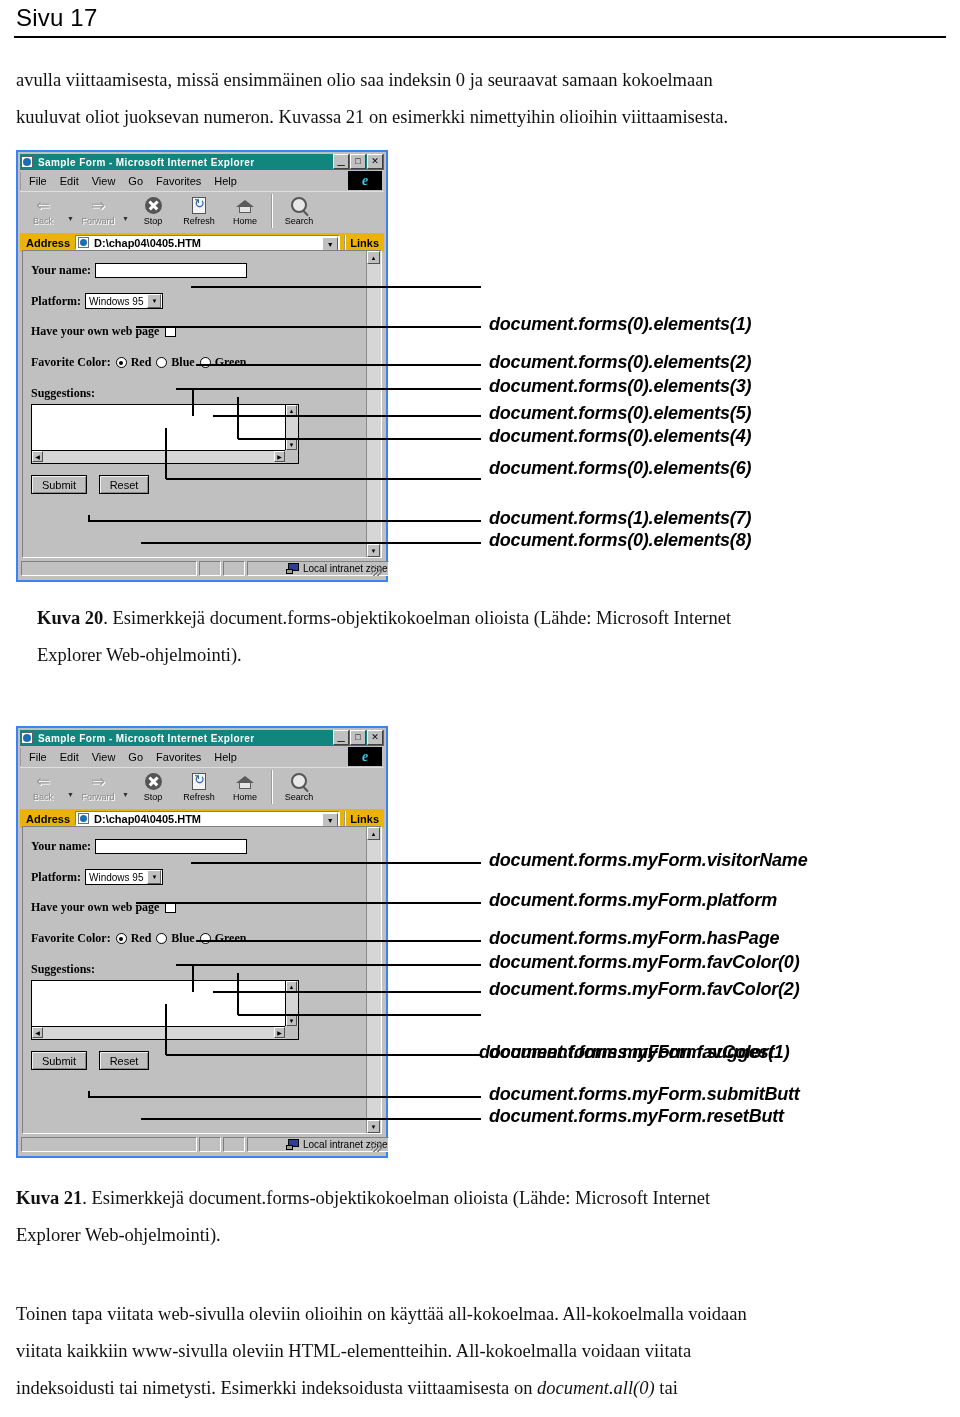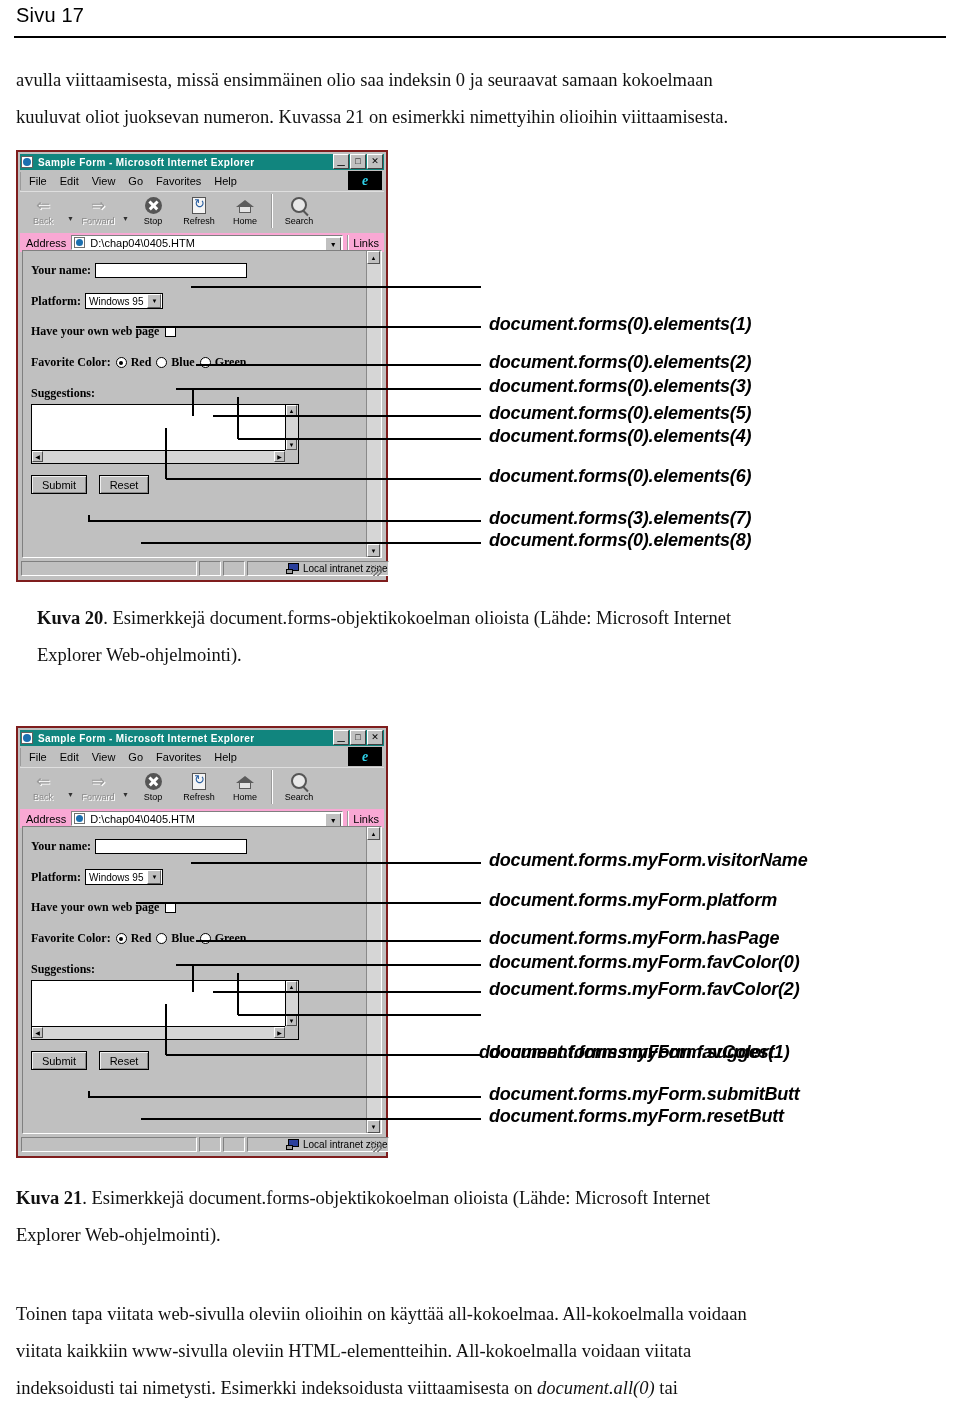--- a/index.html
+++ b/index.html
@@ -12,21 +12,21 @@
     overflow:hidden;
   }
 
   
   .page-header{
     position:absolute;left:0;top:0;width:960px;height:42px;
   }
   .page-header .hdr-text{
     position:absolute;left:16px;top:4px;
     font-family:"Liberation Sans", sans-serif;
-    font-size:20px;letter-spacing:.2px;
+    font-size:24px;letter-spacing:.2px;
   }
   .hdr-rule{
     position:absolute;left:14px;top:36px;width:932px;height:0;
     border-top:2px solid #000;
   }
 
   
   .para{
     position:absolute;
     font-family:"Liberation Serif", serif;
@@ -46,21 +46,21 @@
   
   .figure{position:absolute;}
   #figure-20{left:16px;top:150px;width:930px;height:436px;}
   #figure-21{left:16px;top:726px;width:930px;height:440px;}
 
   
   .ie-window{
     position:absolute;left:0;top:0;
     width:372px;height:432px;
     background:#c0c0c0;
-    border:2px solid #7f1d1d;
+    border:2px solid #3b82f6;
     box-sizing:border-box;
     font-family:"Liberation Sans", sans-serif;
     font-size:9px;
     -webkit-font-smoothing:none;
   }
   .titlebar{
     position:relative;height:16px;margin:2px 2px 0 2px;
     background:#11857e;
     display:flex;align-items:center;
   }
@@ -168,22 +168,22 @@
     box-sizing:border-box;background:#e8e8e8;
   }
   .search-ico:after{
     content:"";position:absolute;right:-4px;bottom:-3px;width:7px;height:2px;background:#555;
     transform:rotate(45deg);
   }
 
   .tb-sep{width:1px;height:34px;margin:2px 3px 0 3px;background:#9a9a9a;border-right:1px solid #fff;}
 
   .addrbar{
-    height:19px;margin:1px 2px 0 2px;background:#f9a8d4;
-    display:flex;align-items:center;position:relative;
+    height:19px;margin:1px 2px 0 2px;background:#eab308;
+    display:flex;align-items:center;position:relative;font-weight:bold;
   }
   .addr-label{font-size:11px;margin-left:6px;margin-right:5px;}
   .addr-field{
     flex:1;height:15px;background:#fff;
     border-top:1px solid #808080;border-left:1px solid #808080;
     border-right:1px solid #fff;border-bottom:1px solid #fff;
     display:flex;align-items:center;position:relative;box-sizing:border-box;
   }
   .addr-ico{
     width:11px;height:11px;margin-left:2px;background:#fff;border:1px solid #707070;
@@ -507,22 +507,22 @@
   <div class="leader-v" style="left:149px;top:278px;height:51px;"></div>
   <div class="leader" style="left:73px;top:370px;width:392px;"></div>
   <div class="leader-v" style="left:72px;top:365px;height:7px;"></div>
   <div class="leader" style="left:125px;top:392px;width:340px;"></div>
 
   <div class="callout" style="left:473px;top:164px;">document.forms(0).elements(1)</div>
   <div class="callout" style="left:473px;top:202px;">document.forms(0).elements(2)</div>
   <div class="callout" style="left:473px;top:226px;font-style:italic;">document.forms(0).elements(3)</div>
   <div class="callout" style="left:473px;top:253px;">document.forms(0).elements(5)</div>
   <div class="callout" style="left:473px;top:276px;">document.forms(0).elements(4)</div>
-  <div class="callout" style="left:473px;top:316px;">document.forms(0).elements(6)</div>
-  <div class="callout" style="left:473px;top:358px;">document.forms(3).elements(7)</div>
+  <div class="callout" style="left:473px;top:308px;">document.forms(0).elements(6)</div>
+  <div class="callout" style="left:473px;top:358px;">document.forms(1).elements(7)</div>
   <div class="callout" style="left:473px;top:380px;">document.forms(0).elements(8)</div>
 </div>
 
 <div class="para" id="caption-20">
   <span class="ln"><b>Kuva 20</b><span>. Esimerkkejä document.forms-objektikokoelman olioista (Lähde: Microsoft Internet</span></span>
   <span class="ln">Explorer Web-ohjelmointi).</span>
 </div>
 
 <div class="figure" id="figure-21">
 

